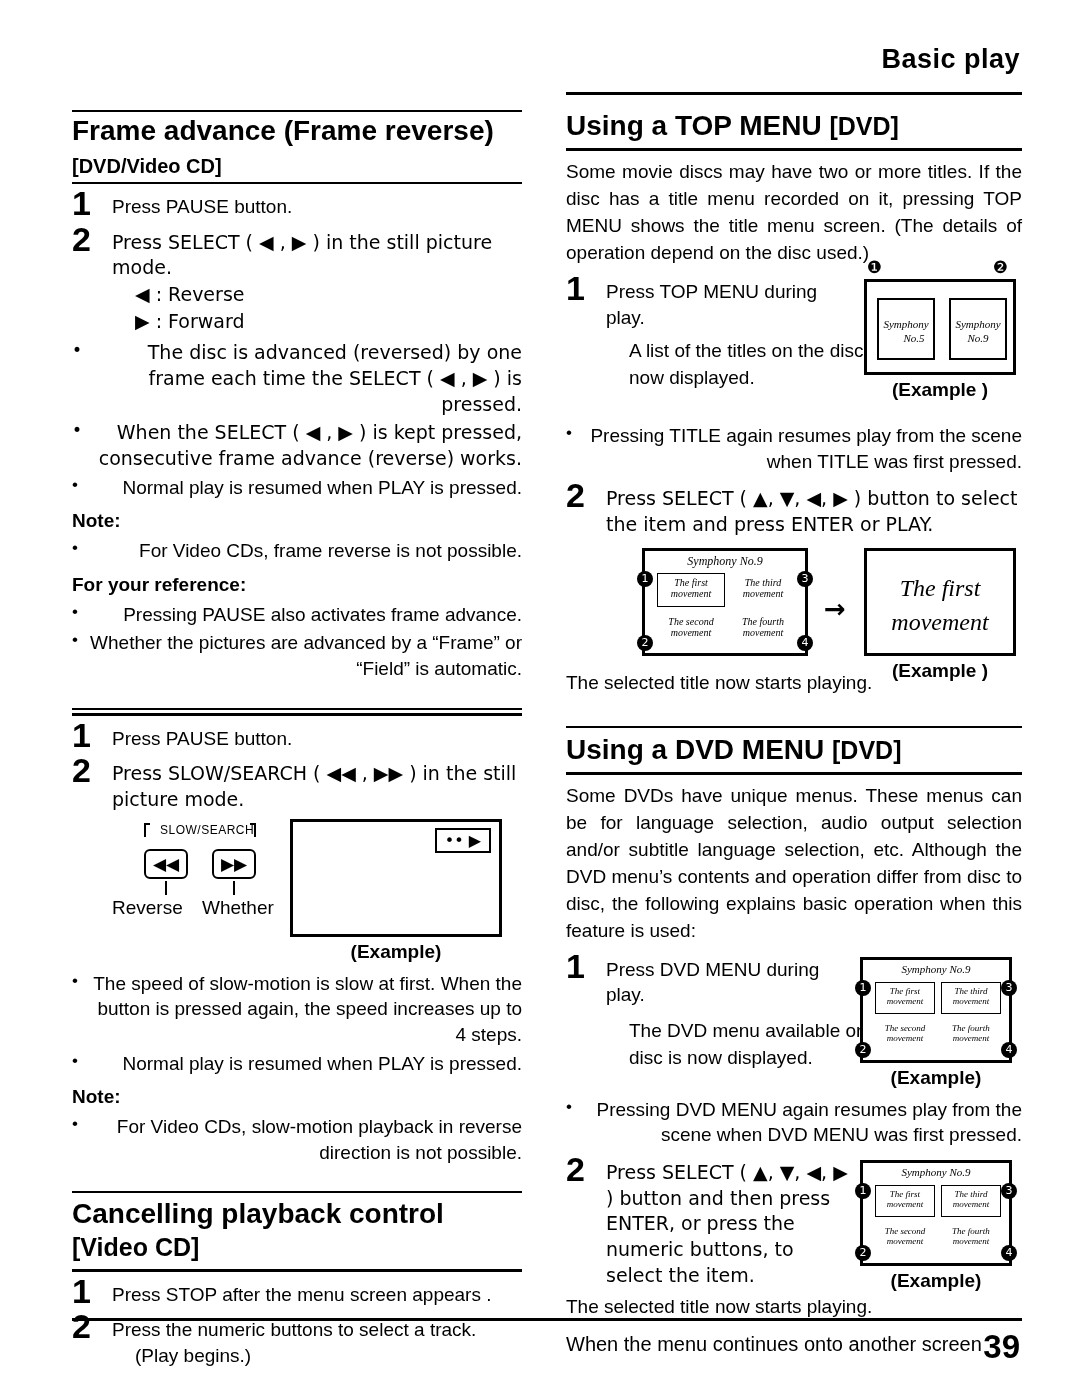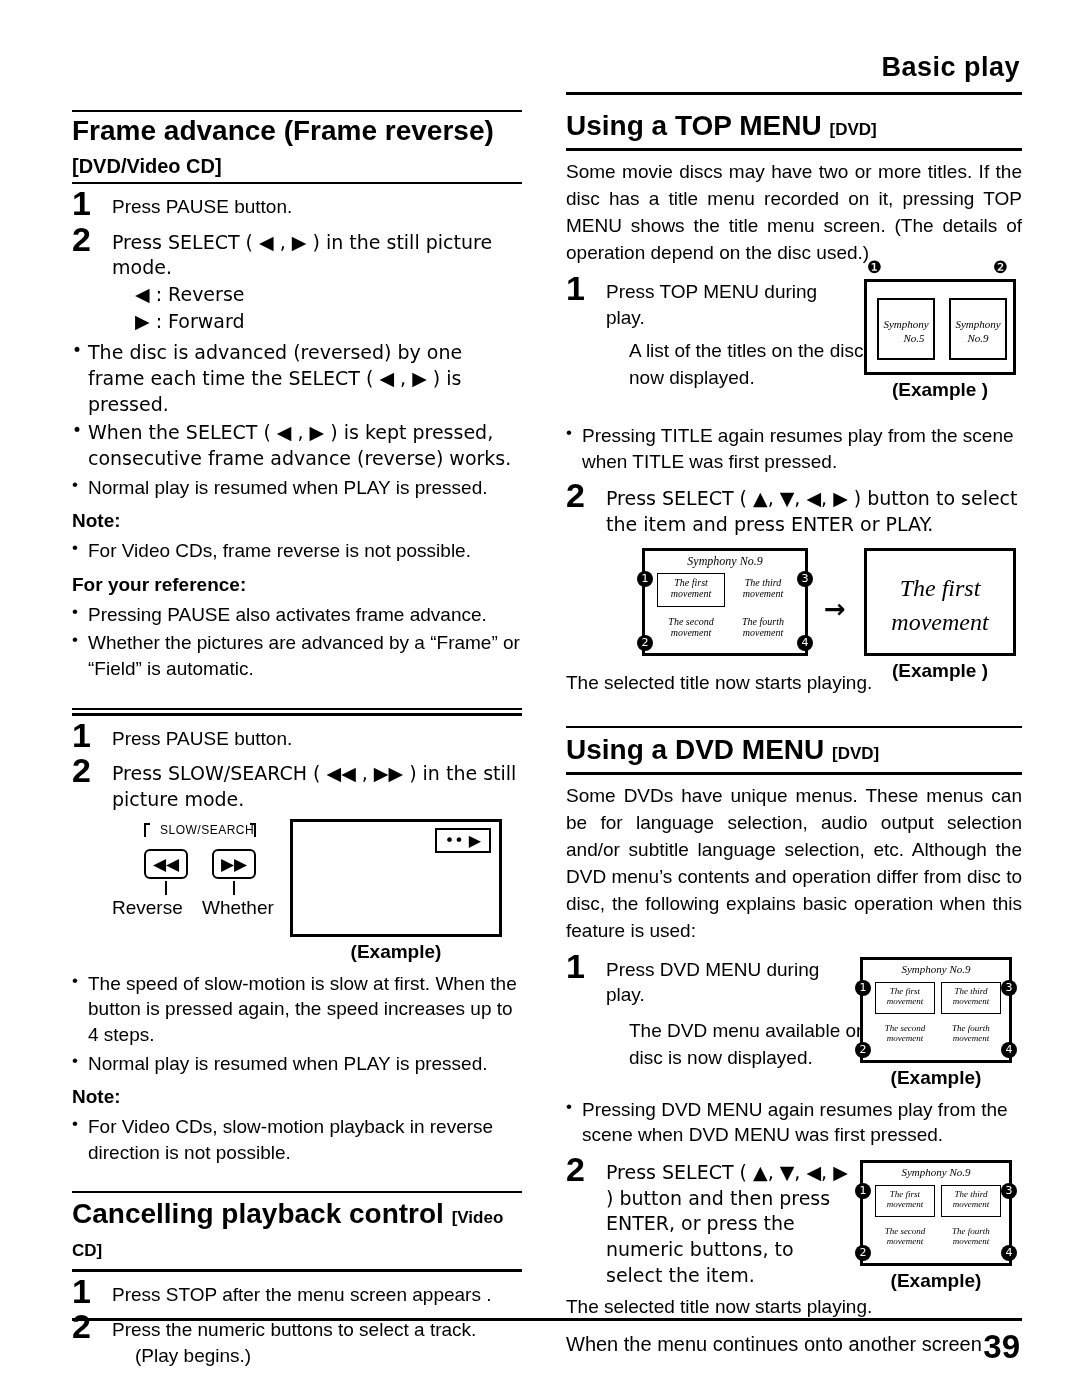--- a/index.html
+++ b/index.html
@@ -14,21 +14,21 @@
   }
   .page {
     position: absolute;
     left: 0; top: 0;
     width: 1080px; height: 1397px;
   }
 
   
   .header {
     position: absolute;
-    right: 60px; top: 52px;
+    right: 60px; top: 44px;
     font-size: 27px; font-weight: bold;
     letter-spacing: 0.5px;
   }
   .header-rule {
     position: absolute;
     left: 566px; top: 92px; width: 456px; height: 3px;
     background: #000;
   }
 
   
@@ -41,35 +41,35 @@
     line-height: 1.15;
   }
   .rule-thick { height: 3px; background:#000; margin: 2px 0 6px 0; }
   .rule-thin  { height: 2px; background:#000; margin: 4px 0 8px 0; }
   .rule-top-thin { height: 2px; background:#000; margin: 0 0 3px 0; }
 
   .bracket-label {
     font-size: 20px; font-weight: bold; margin: 4px 0 0 0;
   }
   .inline-tag {
-    font-size: 17px; font-weight: bold;
+    font-size: 25px; font-weight: bold;
   }
 
   
   .step { position: relative; padding-left: 40px; margin: 10px 0 0 0; }
   .step .num {
     position: absolute; left: 0; top: -8px;
     font-size: 34px; font-weight: bold; line-height: 1;
   }
   .step .txt { font-size: 19px; line-height: 1.35; }
 
   .subline { font-size: 19px; line-height: 1.4; margin-left: 63px; }
 
   
-  ul.b { list-style: none; margin: 6px 0 0 0; padding: 0; }
+  ul.b { list-style: none; margin: 6px 0 0 0; padding: 0; text-align: right; }
   ul.b li {
     position: relative; padding-left: 16px; font-size: 19px;
     line-height: 1.35; margin-bottom: 3px;
   }
   ul.b li:before {
     content: "\2022"; position: absolute; left: 0; top: -1px; font-size: 17px;
   }
   .note-h { font-size: 19px; font-weight: bold; margin-top: 10px; }
 
   p.plain { font-size: 19px; line-height: 1.38; margin: 6px 0 0 0; }

